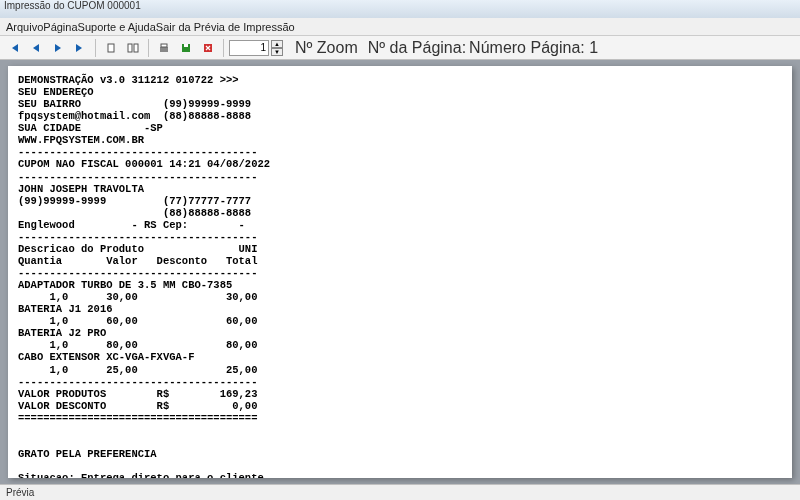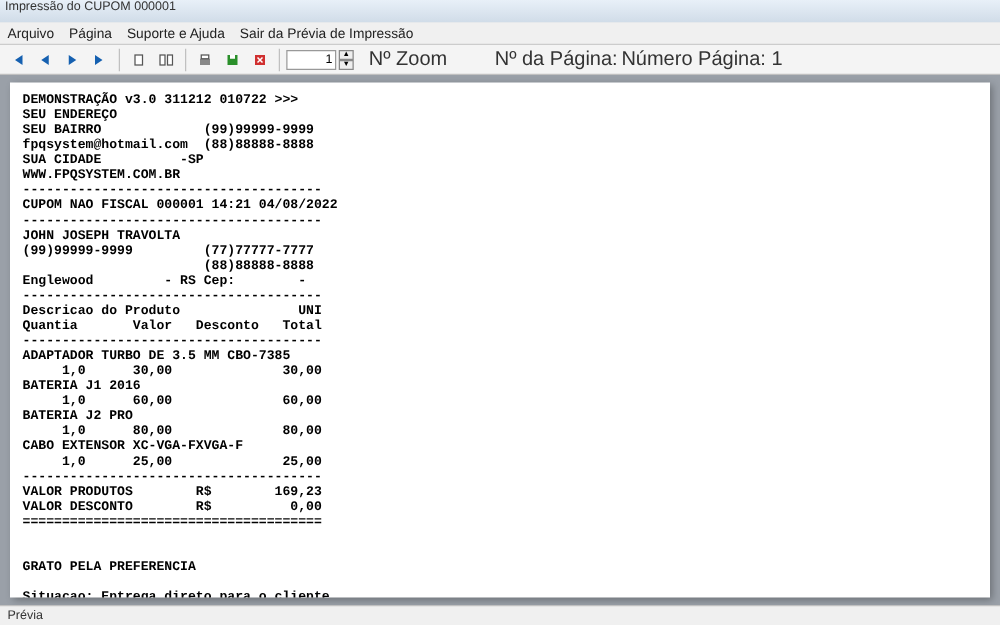--- a/index.html
+++ b/index.html
@@ -1,19 +1,19 @@
 <!DOCTYPE html>
 <html><head>
 <meta charset="utf-8">
 <style>
   * { margin: 0; padding: 0; box-sizing: border-box; }
   body { font-family: Tahoma, sans-serif; font-size: 11px; background: #5b8db5; width: 800px; height: 500px; overflow: hidden; }
   .window { background: #e8e8e8; height: 100%; display: flex; flex-direction: column; }
   .titlebar { background: linear-gradient(#e8f0f8, #d0dce8); height: 18px; display: flex; align-items: flex-start; padding: 0 4px; font-size: 10px; color: #333; }
-  .menubar { background: #f0f0f0; height: 18px; display: flex; align-items: center; gap: 12px; padding: 0 6px; border-bottom: 1px solid #ccc; }
+  .menubar { background: #f0f0f0; height: 18px; display: flex; align-items: center; padding: 0 6px; border-bottom: 1px solid #ccc; }
   .menubar span { font-size: 11px; color: #222; cursor: default; }
   .toolbar { background: #f4f4f4; height: 24px; display: flex; align-items: center; gap: 2px; padding: 0 4px; border-bottom: 1px solid #c0c0c0; }
   .tbtn { width: 20px; height: 20px; display: flex; align-items: center; justify-content: center; border: 1px solid transparent; border-radius: 2px; cursor: pointer; }
   .sep { width: 1px; height: 18px; background: #c0c0c0; margin: 0 3px; }
   .zoom-field { width: 40px; height: 16px; border: 1px solid #999; background: #fff; font-size: 10px; padding: 0 2px; display: flex; align-items: center; justify-content: flex-end; }
   .zoom-spin { width: 12px; display: flex; flex-direction: column; margin-right: 4px; }
   .zoom-spin div { width: 12px; height: 8px; border: 1px solid #888; background: #eee; font-size: 6px; text-align: center; line-height: 6px; cursor: pointer; }
   .tlabel { font-size: 16px; color: #333; margin-left: 6px; }
   .page-area { flex: 1; background: #9aa0a8; padding: 6px 8px; overflow: hidden; }
   .paper { background: #fff; width: 100%; height: 100%; padding: 8px 10px; box-shadow: 2px 2px 6px rgba(0,0,0,0.3); overflow: hidden; }
@@ -90,21 +90,21 @@
       </div>
     <div class="sep"></div>
     <div class="zoom-field">
         <span>1</span>
       </div>
     <div class="zoom-spin">
       <div>▲</div>
       <div>▼</div>
     </div>
     <span class="tlabel">Nº Zoom</span>
-    <span class="tlabel" style="margin-left:36px">Nº da Página:</span>
+    <span class="tlabel" style="margin-left:8px">Nº da Página:</span>
     <span class="tlabel" style="margin-left:1px">Número Página: 1</span>
   </div>
 
   <div class="page-area">
     <div class="paper">
       <div class="receipt"><span>DEMONSTRAÇÃO v3.0 311212 010722 &gt;&gt;&gt;</span>
 <span>SEU ENDEREÇO</span>
 <span>SEU BAIRRO             (99)99999-9999</span>
 <span>fpqsystem@hotmail.com  (88)88888-8888</span>
 <span>SUA CIDADE          -SP</span>

